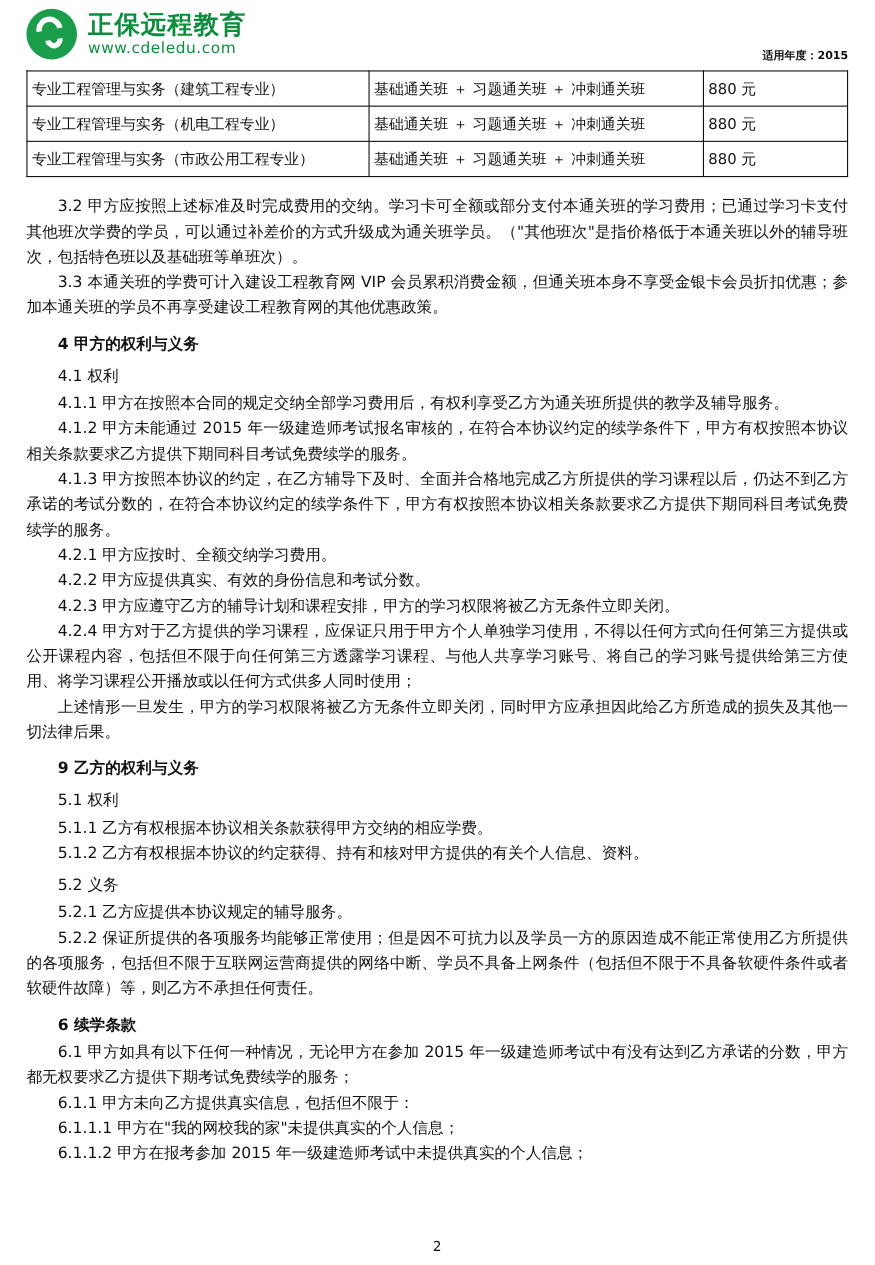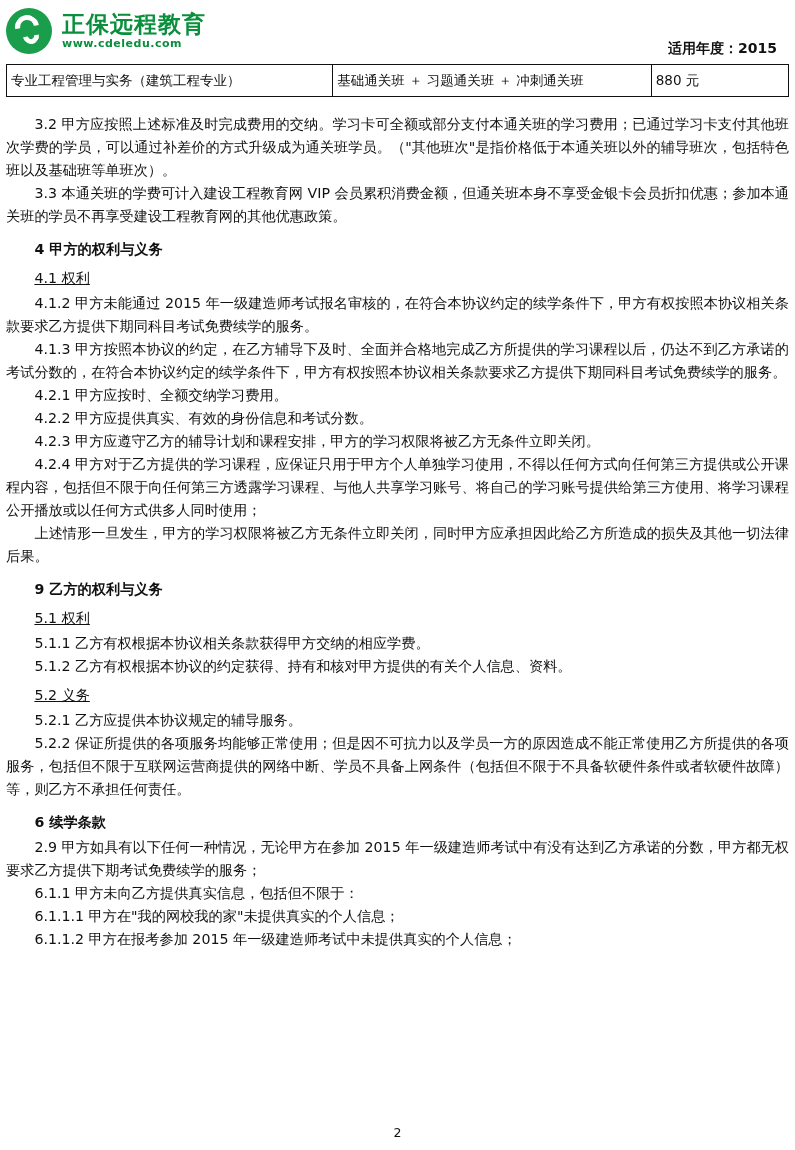--- a/index.html
+++ b/index.html
@@ -14,21 +14,21 @@
     color: #1a1a1a;
     position: relative;
     overflow: hidden;
   }
   .page {
     position: relative;
     width: 795px;
     height: 1150px;
     background: #ffffff;
     box-sizing: border-box;
-    padding: 0 6px;
+    padding: 0 24px;
   }
 
   
   .header {
     position: relative;
     height: 62px;
     padding-top: 8px;
     box-sizing: border-box;
   }
   .brand {
@@ -78,31 +78,31 @@
     justify-content: center;
     line-height: 1.05;
   }
   .brand-name {
     font-size: 23px;
     font-weight: bold;
     color: #0a8f3c;
     letter-spacing: 1px;
   }
   .brand-url {
-    font-size: 11px;
-    font-weight: bold;
+    font-size: 14px;
+    font-weight: normal;
     color: #0a8f3c;
     letter-spacing: 0.5px;
     margin-top: 2px;
   }
   .year-line {
     position: absolute;
-    right: 12px;
+    right: 0;
     bottom: 4px;
-    font-size: 14px;
+    font-size: 10px;
     font-weight: bold;
     color: #111;
   }
 
   
   table.price-table {
     width: 100%;
     border-collapse: collapse;
     table-layout: fixed;
     margin-top: 2px;
@@ -131,21 +131,20 @@
     text-indent: 2em;
   }
   p.heading {
     margin: 10px 0 2px 0;
     text-indent: 2em;
     font-weight: bold;
   }
   p.subheading {
     margin: 6px 0 2px 0;
     text-indent: 2em;
-    text-decoration: underline;
   }
 
   .page-number {
     position: absolute;
     left: 0;
     right: 0;
     bottom: 10px;
     text-align: center;
     font-size: 12.5px;
     color: #111;
@@ -167,49 +166,60 @@
     <div class="year-line">适用年度：2015</div>
   </div>
 
   <table class="price-table">
     <tbody>
       <tr>
         <td class="col-course">专业工程管理与实务（建筑工程专业）</td>
         <td class="col-pack">基础通关班 ＋ 习题通关班 ＋ 冲刺通关班</td>
         <td class="col-price">880 元</td>
       </tr>
+      <tr>
+        <td class="col-course">专业工程管理与实务（机电工程专业）</td>
+        <td class="col-pack">基础通关班 ＋ 习题通关班 ＋ 冲刺通关班</td>
+        <td class="col-price">880 元</td>
+      </tr>
+      <tr>
+        <td class="col-course">专业工程管理与实务（市政公用工程专业）</td>
+        <td class="col-pack">基础通关班 ＋ 习题通关班 ＋ 冲刺通关班</td>
+        <td class="col-price">880 元</td>
+      </tr>
     </tbody>
   </table>
 
   <div class="body-text">
     <p class="para">3.2  甲方应按照上述标准及时完成费用的交纳。学习卡可全额或部分支付本通关班的学习费用；已通过学习卡支付其他班次学费的学员，可以通过补差价的方式升级成为通关班学员。（"其他班次"是指价格低于本通关班以外的辅导班次，包括特色班以及基础班等单班次）。</p>
     <p class="para">3.3  本通关班的学费可计入建设工程教育网 VIP 会员累积消费金额，但通关班本身不享受金银卡会员折扣优惠；参加本通关班的学员不再享受建设工程教育网的其他优惠政策。</p>
 
     <p class="heading">4  甲方的权利与义务</p>
     <p class="subheading">4.1  权利</p>
+    <p class="para">4.1.1  甲方在按照本合同的规定交纳全部学习费用后，有权利享受乙方为通关班所提供的教学及辅导服务。</p>
     <p class="para">4.1.2  甲方未能通过 2015 年一级建造师考试报名审核的，在符合本协议约定的续学条件下，甲方有权按照本协议相关条款要求乙方提供下期同科目考试免费续学的服务。</p>
     <p class="para">4.1.3  甲方按照本协议的约定，在乙方辅导下及时、全面并合格地完成乙方所提供的学习课程以后，仍达不到乙方承诺的考试分数的，在符合本协议约定的续学条件下，甲方有权按照本协议相关条款要求乙方提供下期同科目考试免费续学的服务。</p>
 
     <p class="para">4.2.1  甲方应按时、全额交纳学习费用。</p>
     <p class="para">4.2.2  甲方应提供真实、有效的身份信息和考试分数。</p>
     <p class="para">4.2.3  甲方应遵守乙方的辅导计划和课程安排，甲方的学习权限将被乙方无条件立即关闭。</p>
     <p class="para">4.2.4  甲方对于乙方提供的学习课程，应保证只用于甲方个人单独学习使用，不得以任何方式向任何第三方提供或公开课程内容，包括但不限于向任何第三方透露学习课程、与他人共享学习账号、将自己的学习账号提供给第三方使用、将学习课程公开播放或以任何方式供多人同时使用；</p>
     <p class="para">上述情形一旦发生，甲方的学习权限将被乙方无条件立即关闭，同时甲方应承担因此给乙方所造成的损失及其他一切法律后果。</p>
 
     <p class="heading">9  乙方的权利与义务</p>
     <p class="subheading">5.1  权利</p>
     <p class="para">5.1.1  乙方有权根据本协议相关条款获得甲方交纳的相应学费。</p>
     <p class="para">5.1.2  乙方有权根据本协议的约定获得、持有和核对甲方提供的有关个人信息、资料。</p>
 
     <p class="subheading">5.2  义务</p>
     <p class="para">5.2.1  乙方应提供本协议规定的辅导服务。</p>
     <p class="para">5.2.2  保证所提供的各项服务均能够正常使用；但是因不可抗力以及学员一方的原因造成不能正常使用乙方所提供的各项服务，包括但不限于互联网运营商提供的网络中断、学员不具备上网条件（包括但不限于不具备软硬件条件或者软硬件故障）等，则乙方不承担任何责任。</p>
 
     <p class="heading">6  续学条款</p>
-    <p class="para">2.9  甲方如具有以下任何一种情况，无论甲方在参加 2015 年一级建造师考试中有没有达到乙方承诺的分数，甲方都无权要求乙方提供下期考试免费续学的服务；</p>
+    <p class="para">6.1  甲方如具有以下任何一种情况，无论甲方在参加 2015 年一级建造师考试中有没有达到乙方承诺的分数，甲方都无权要求乙方提供下期考试免费续学的服务；</p>
     <p class="para">6.1.1  甲方未向乙方提供真实信息，包括但不限于：</p>
     <p class="para">6.1.1.1  甲方在"我的网校我的家"未提供真实的个人信息；</p>
     <p class="para">6.1.1.2  甲方在报考参加 2015 年一级建造师考试中未提供真实的个人信息；</p>
   </div>
 
   <div class="page-number">2</div>
 
 </div>
 
 </body></html>

